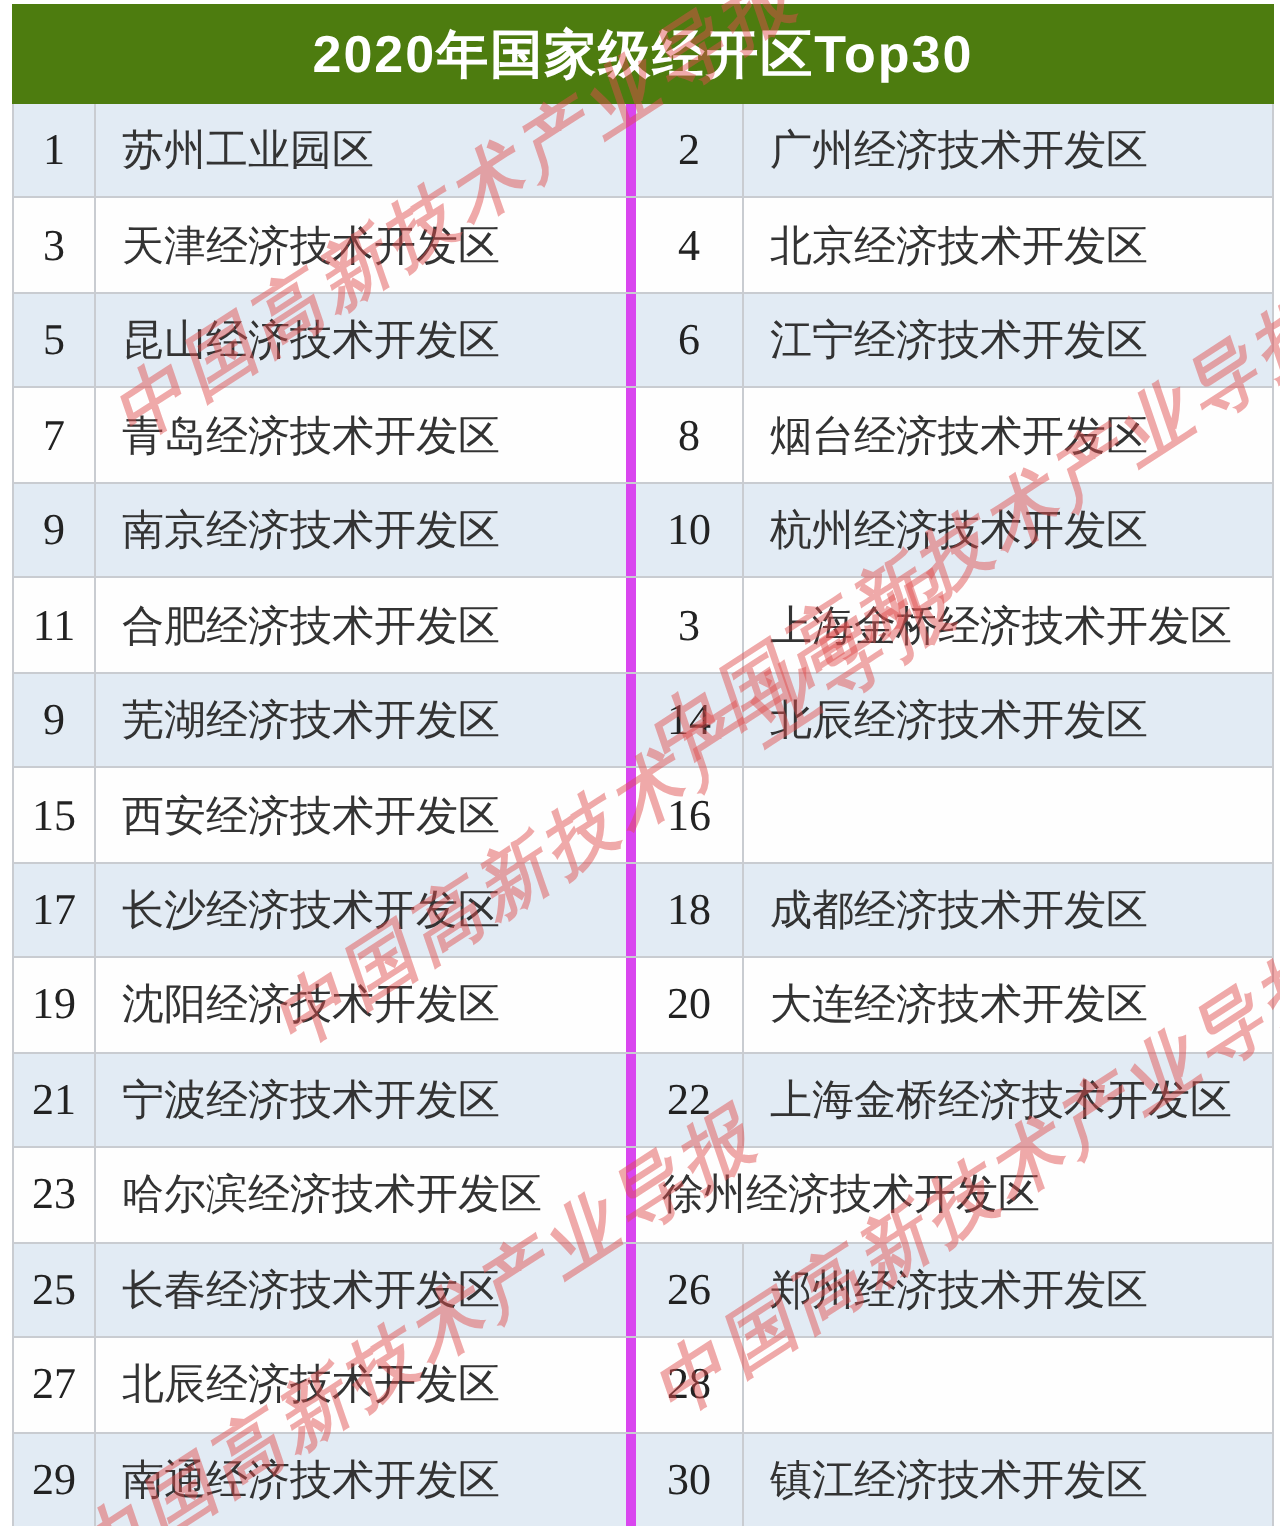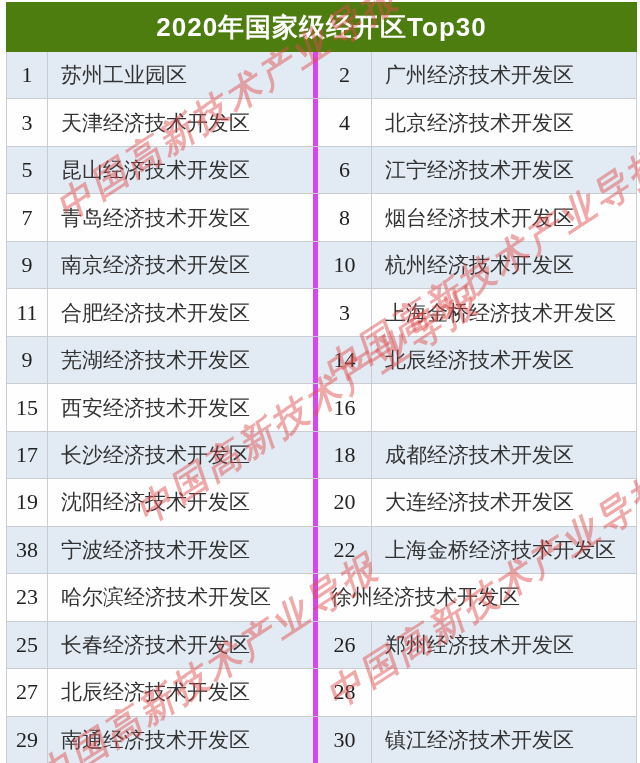--- a/index.html
+++ b/index.html
@@ -126,21 +126,21 @@
   </div>
 
   <div class="trow">
     <div class="cell rank r1">19</div>
     <div class="cell name n1">沈阳经济技术开发区</div>
     <div class="cell rank r2">20</div>
     <div class="cell name n2">大连经济技术开发区</div>
   </div>
 
   <div class="trow alt">
-    <div class="cell rank r1">38</div>
+    <div class="cell rank r1">21</div>
     <div class="cell name n1">宁波经济技术开发区</div>
     <div class="cell rank r2">22</div>
     <div class="cell name n2">上海金桥经济技术开发区</div>
   </div>
 
   <div class="trow">
     <div class="cell rank r1">23</div>
     <div class="cell name n1">哈尔滨经济技术开发区</div>
     <div class="cell name n2">徐州经济技术开发区</div>
   </div>

